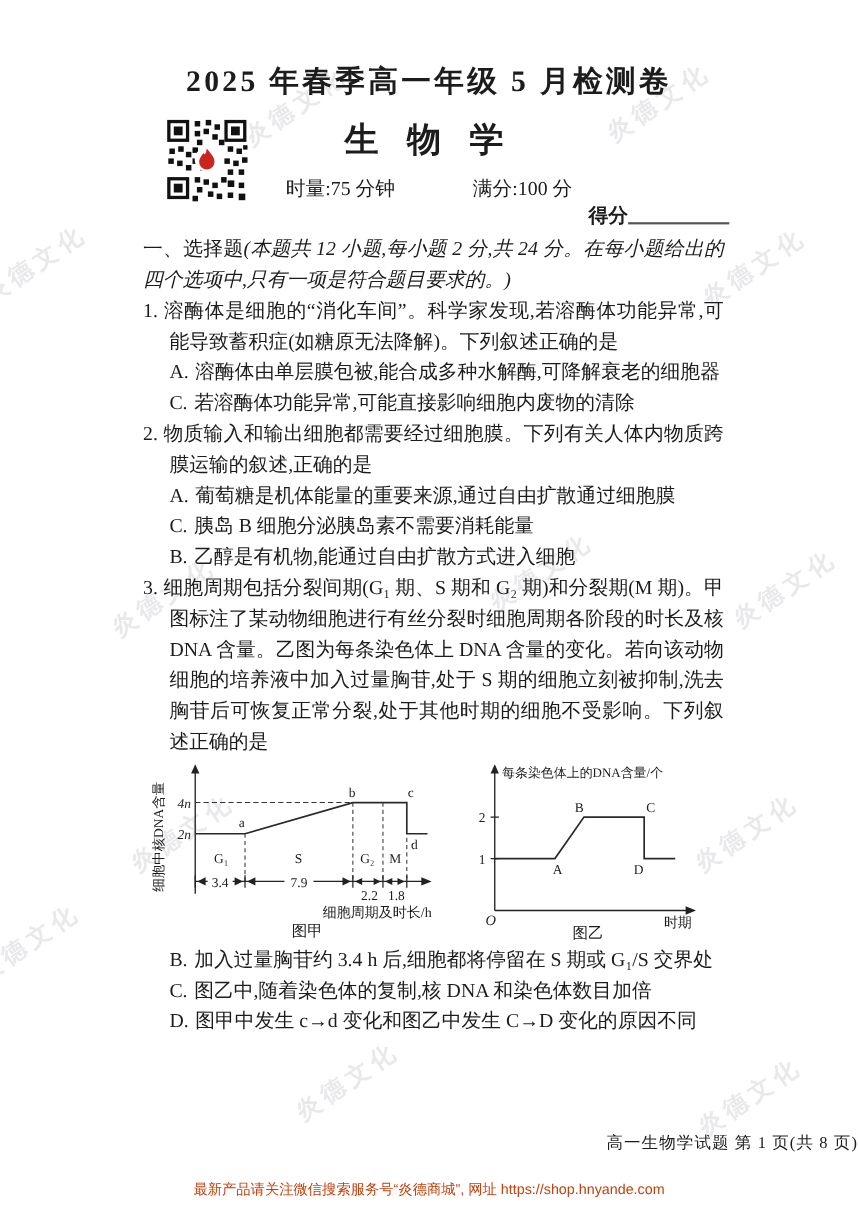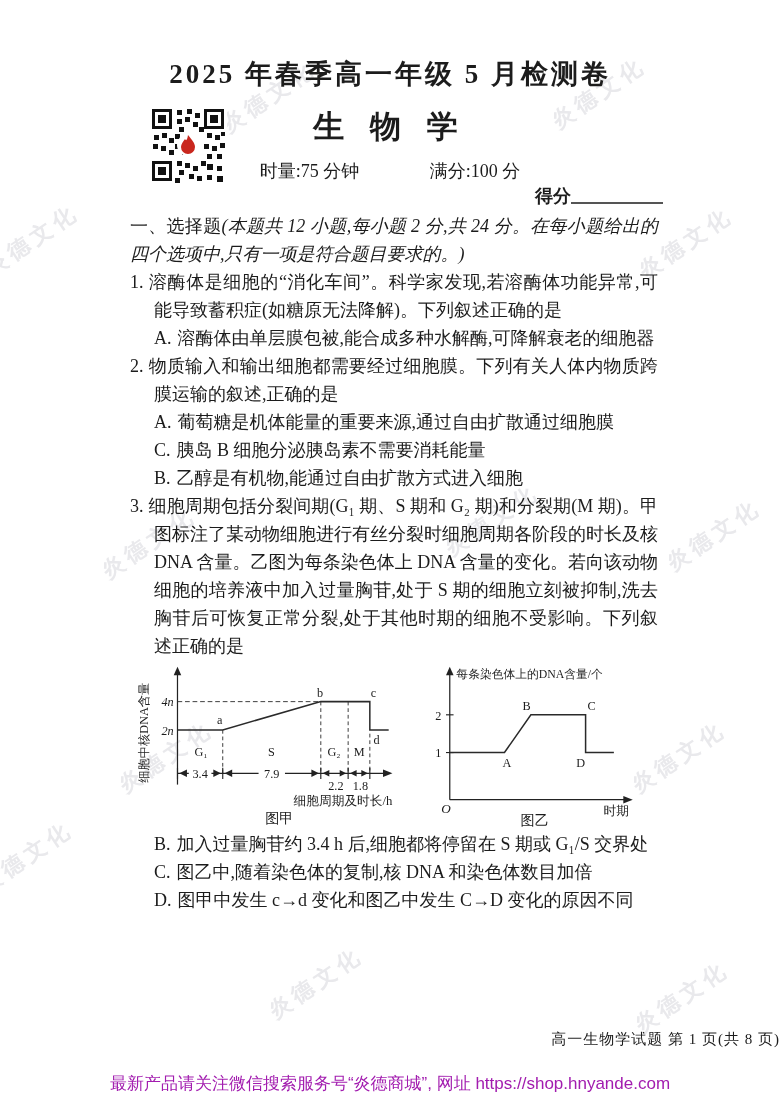--- a/index.html
+++ b/index.html
@@ -25,21 +25,21 @@
   .section-head{margin:0;}
   .section-label{font-weight:normal;}
   .section-desc{font-style:italic;}
   .stem{padding-left:24px;text-indent:-24px;margin:0;}
   .qnum{padding-right:5px;}
   .option{padding-left:24px;margin:0;}
   .opt-label{padding-right:6px;}
   .charts{display:flex;gap:12px;margin:2px 0 2px 6px;align-items:flex-end;}
   svg text{font-family:"Liberation Serif","DejaVu Serif",serif;fill:#1c1c1c;}
   .page-footer{position:absolute;left:0;right:0;top:1030px;text-align:right;font-size:15px;letter-spacing:1px;margin-left:23px;}
-  .banner{position:absolute;left:0;right:0;top:1072px;text-align:center;font-size:17px;color:#a21caf;
+  .banner{position:absolute;left:0;right:0;top:1072px;text-align:center;font-size:13px;color:#c2410c;
       font-family:"Liberation Sans","DejaVu Sans",sans-serif;}
 </style>
 </head>
 <body>
 
 <div class="wm-layer">
   <span class="wm" style="left:-22px;top:225px">炎德文化</span>
   <span class="wm" style="left:215px;top:82px">炎德文化</span>
   <span class="wm" style="left:545px;top:78px">炎德文化</span>
   <span class="wm" style="left:632px;top:228px">炎德文化</span>
@@ -132,20 +132,21 @@
 
     <p class="section-head">
       <span class="section-label">一、选择题</span><span class="section-desc">(本题共 12 小题,每小题 2 分,共 24 分。在每小题给出的四个选项中,只有一项是符合题目要求的。)</span>
     </p>
 
     <div class="question">
       <p class="stem">
         <span class="qnum">1.</span><span>溶酶体是细胞的“消化车间”。科学家发现,若溶酶体功能异常,可能导致蓄积症(如糖原无法降解)。下列叙述正确的是</span>
       </p>
       <div class="option"><span class="opt-label">A.</span><span>溶酶体由单层膜包被,能合成多种水解酶,可降解衰老的细胞器</span></div>
+      <div class="option"><span class="opt-label">C.</span><span>若溶酶体功能异常,可能直接影响细胞内废物的清除</span></div>
     </div>
 
     <div class="question">
       <p class="stem">
         <span class="qnum">2.</span><span>物质输入和输出细胞都需要经过细胞膜。下列有关人体内物质跨膜运输的叙述,正确的是</span>
       </p>
       <div class="option"><span class="opt-label">A.</span><span>葡萄糖是机体能量的重要来源,通过自由扩散通过细胞膜</span></div>
       <div class="option"><span class="opt-label">C.</span><span>胰岛 B 细胞分泌胰岛素不需要消耗能量</span></div>
       <div class="option"><span class="opt-label">B.</span><span>乙醇是有机物,能通过自由扩散方式进入细胞</span></div>
     </div>

